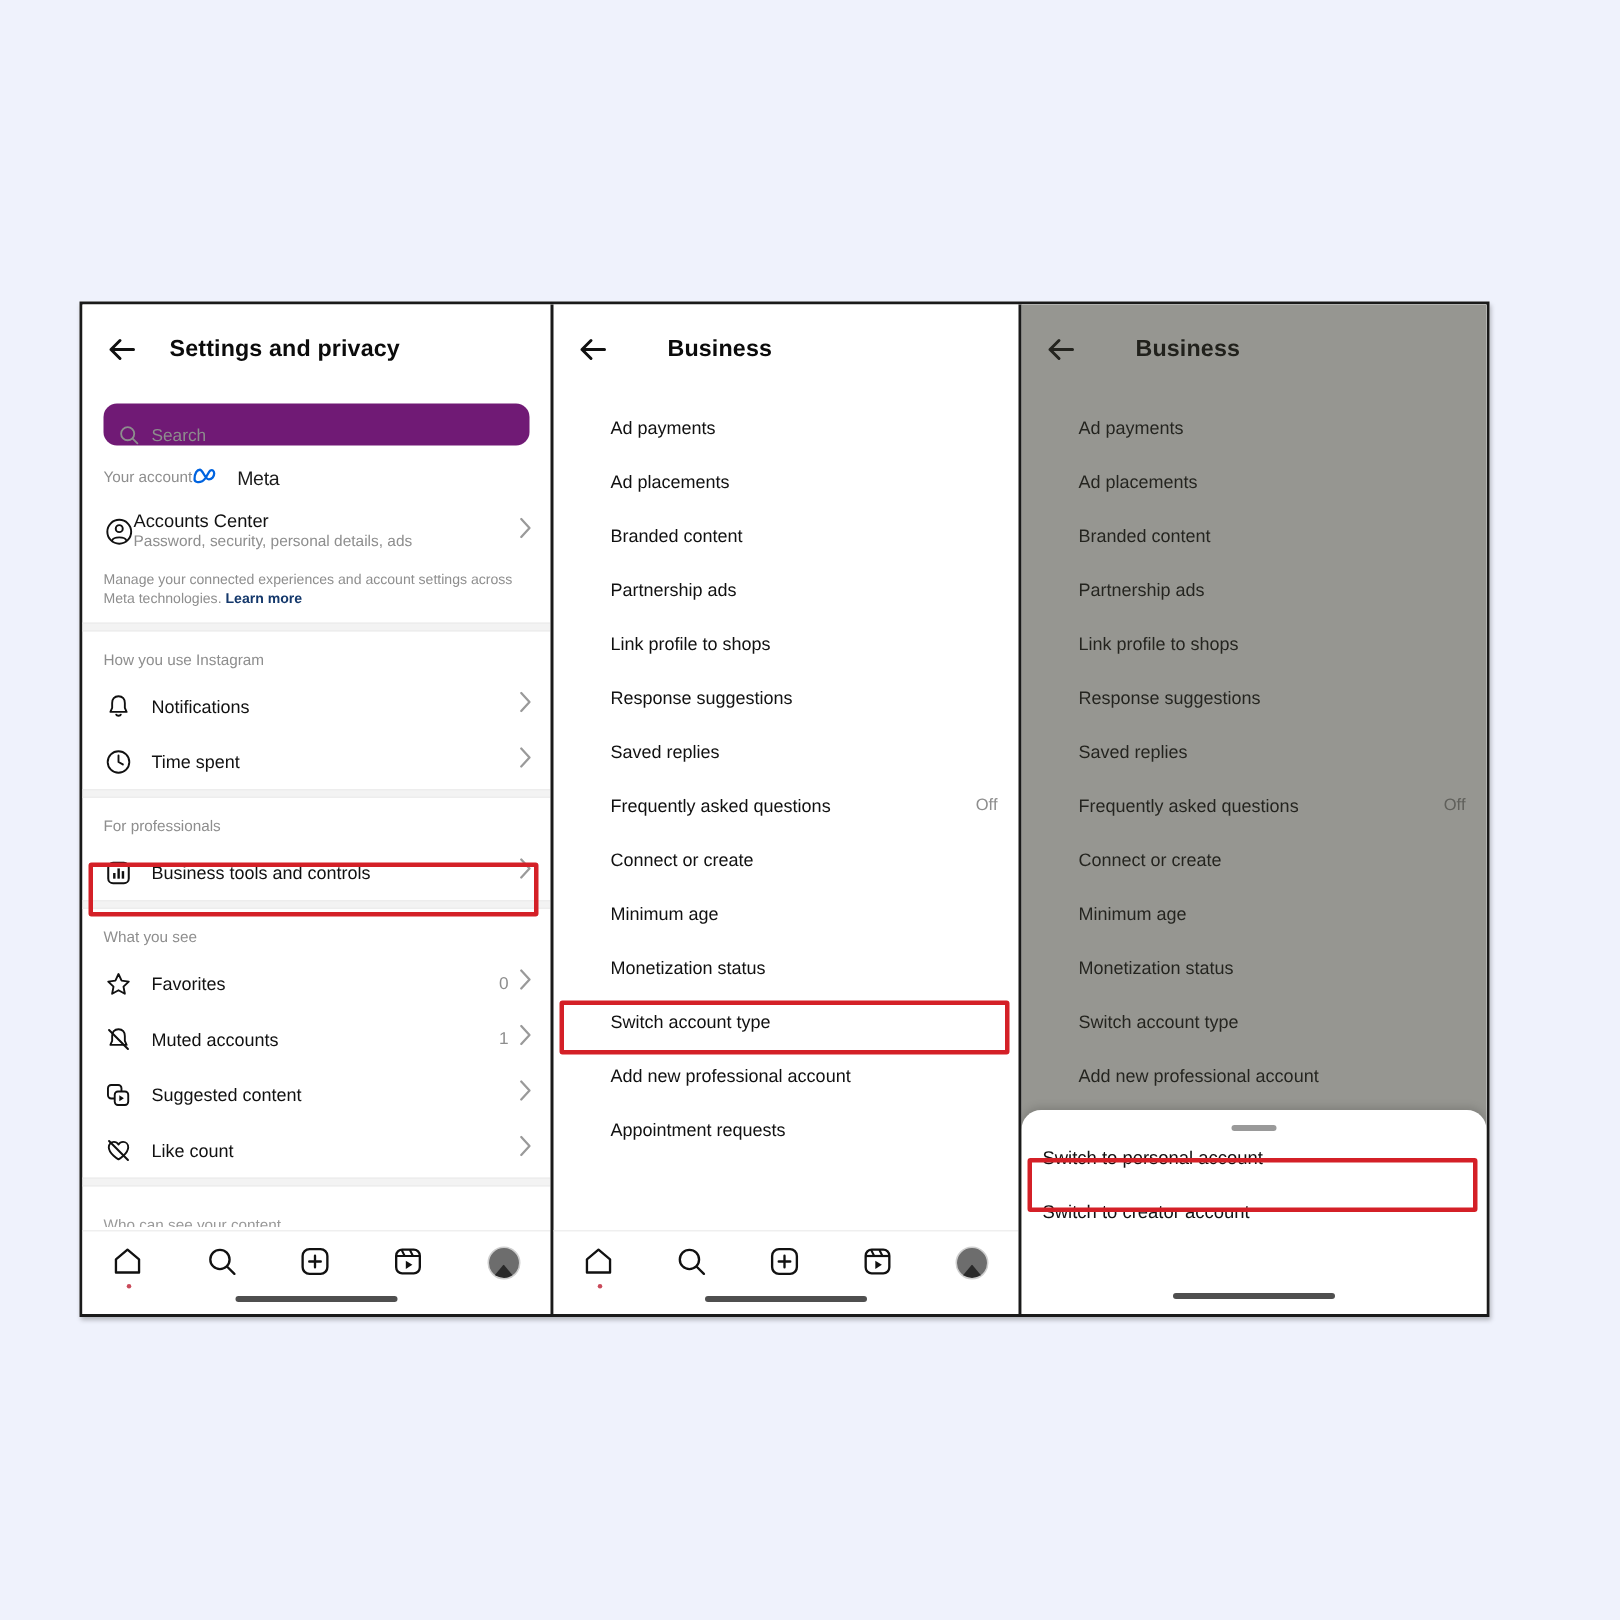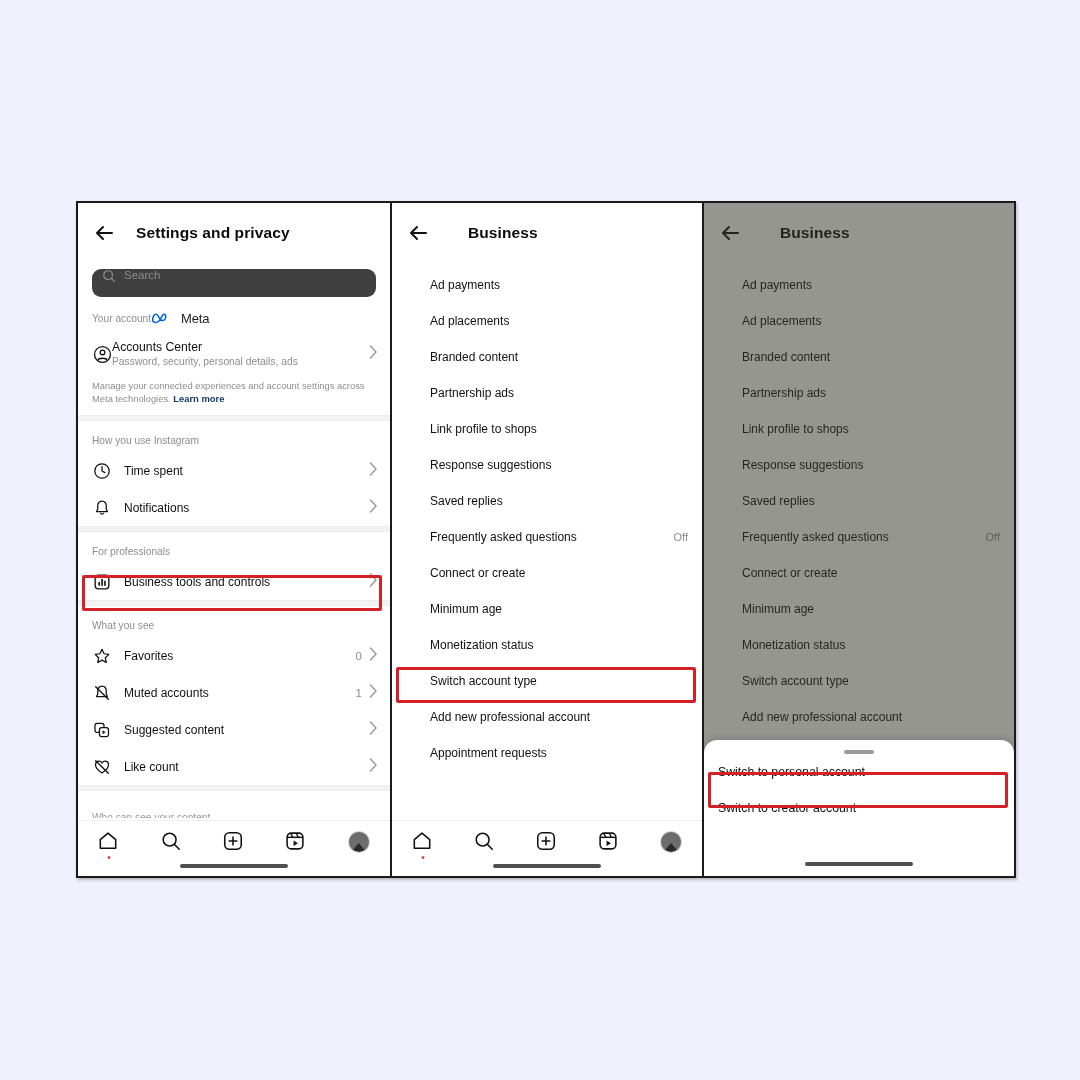--- a/index.html
+++ b/index.html
@@ -6,21 +6,21 @@
   html, body {
     width: 1080px; height: 1080px;
     background: #eff2fc;
     font-family: "Liberation Sans", sans-serif;
     overflow: hidden;
   }
   .stage { position: relative; width: 1080px; height: 1080px; }
 
   .panels {
     position: absolute;
-    left: 76px; top: 201px;
+    left: 53px; top: 201px;
     width: 940px; height: 677px;
     display: flex;
     border: 2px solid #1a1a1a;
     background: #fff;
     box-shadow: 1px 2px 3px rgba(0,0,0,.25);
   }
   .panel {
     position: relative;
     width: 312px;
     height: 100%;
@@ -47,23 +47,23 @@
     font-weight: bold;
     color: #0b0b0b;
     letter-spacing: .1px;
     margin-left: 36px;
   }
   .p1 .hdr-title { margin-left: 18px; }
 
   
   .search-wrap { padding: 6px 14px 0 14px; }
   .search-box {
-    display: flex; align-items: flex-start;
+    display: flex; align-items: flex-end;
     height: 28px;
-    background: #404040;
+    background: #701a75;
     border-radius: 9px;
     padding: 0 10px;
   }
   .search-box .s-ico { flex: 0 0 14px; height: 14px; margin-right: 8px; }
   .search-ph { font-size: 11.5px; color: #8d8d8d; }
 
   
   .sec-hd {
     font-size: 10.2px;
     color: #8e8e8e;
@@ -262,40 +262,40 @@
 
       <div class="divider"></div>
 
       <div class="sec-hd">
         <span>How you use Instagram</span>
       </div>
 
       <div class="row">
         <span class="r-ico">
           <svg width="18" height="18" viewBox="0 0 20 20">
+            <path d="M10 2.4 C6.9 2.4 5.3 4.6 5.3 7.4 V11 L4 14 H16 L14.7 11 V7.4 C14.7 4.6 13.1 2.4 10 2.4 Z" fill="none" stroke="#111" stroke-width="1.4" stroke-linejoin="round"></path>
+            <path d="M8.3 16 C8.7 17.1 11.3 17.1 11.7 16" fill="none" stroke="#111" stroke-width="1.4" stroke-linecap="round"></path>
+          </svg>
+        </span>
+        <span class="r-label">Notifications</span>
+        <span class="chev">
+          <svg width="9" height="14" viewBox="0 0 9 14">
+              <path d="M1.5 1 L7 7 L1.5 13" fill="none" stroke="#9a9a9a" stroke-width="1.5" stroke-linecap="round" stroke-linejoin="round"></path>
+            </svg>
+        </span>
+      </div>
+
+      <div class="row">
+        <span class="r-ico">
+          <svg width="18" height="18" viewBox="0 0 20 20">
             <circle cx="10" cy="10" r="8" fill="none" stroke="#111" stroke-width="1.4"></circle>
             <path d="M10 5.2 V10 L13.2 11.8" fill="none" stroke="#111" stroke-width="1.4" stroke-linecap="round" stroke-linejoin="round"></path>
           </svg>
         </span>
         <span class="r-label">Time spent</span>
-        <span class="chev">
-          <svg width="9" height="14" viewBox="0 0 9 14">
-              <path d="M1.5 1 L7 7 L1.5 13" fill="none" stroke="#9a9a9a" stroke-width="1.5" stroke-linecap="round" stroke-linejoin="round"></path>
-            </svg>
-        </span>
-      </div>
-
-      <div class="row">
-        <span class="r-ico">
-          <svg width="18" height="18" viewBox="0 0 20 20">
-            <path d="M10 2.4 C6.9 2.4 5.3 4.6 5.3 7.4 V11 L4 14 H16 L14.7 11 V7.4 C14.7 4.6 13.1 2.4 10 2.4 Z" fill="none" stroke="#111" stroke-width="1.4" stroke-linejoin="round"></path>
-            <path d="M8.3 16 C8.7 17.1 11.3 17.1 11.7 16" fill="none" stroke="#111" stroke-width="1.4" stroke-linecap="round"></path>
-          </svg>
-        </span>
-        <span class="r-label">Notifications</span>
         <span class="chev">
           <svg width="9" height="14" viewBox="0 0 9 14">
               <path d="M1.5 1 L7 7 L1.5 13" fill="none" stroke="#9a9a9a" stroke-width="1.5" stroke-linecap="round" stroke-linejoin="round"></path>
             </svg>
         </span>
       </div>
 
       <div class="divider"></div>
 
       <div class="sec-hd">

